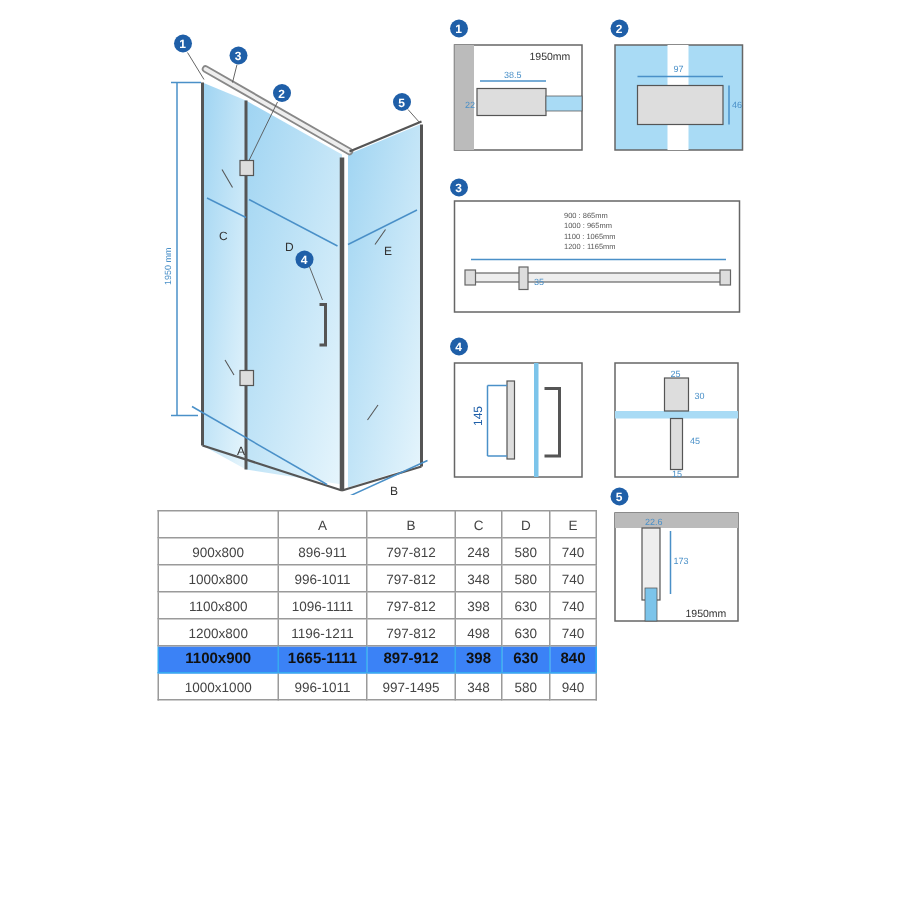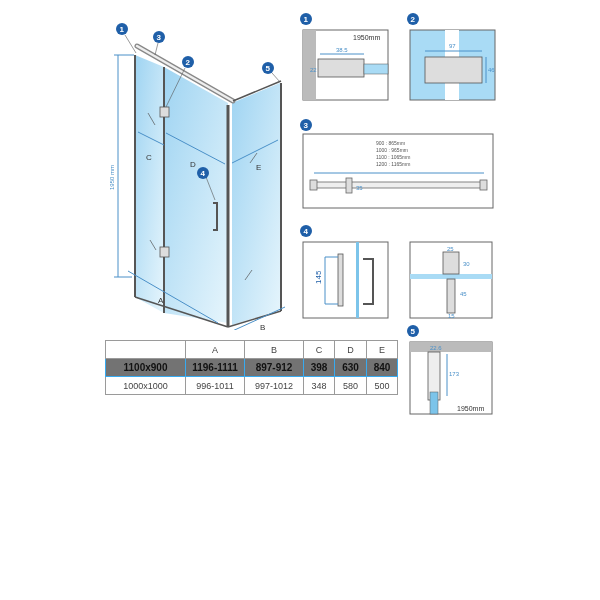--- a/index.html
+++ b/index.html
@@ -6,21 +6,21 @@
   body { width:600px; height:600px; position:relative; overflow:hidden; font-family:"Liberation Sans", sans-serif; color:#333; }
   .abs { position:absolute; }
   svg text { font-family:"Liberation Sans", sans-serif; }
   .badge { fill:#1f5fa8; }
   .badge-txt { fill:#fff; font-size:8px; font-weight:bold; }
   .dim { stroke:#4a90c8; stroke-width:1; fill:none; }
   .dimtxt { fill:#4a90c8; font-size:6px; }
   .panel-box { fill:#fff; stroke:#666; stroke-width:1; }
   table.spec { position:absolute; left:105px; top:340px; border-collapse:collapse; font-size:9px; color:#444; }
   table.spec td { border:1px solid #9a9a9a; height:17px; padding:0; text-align:center; }
-  table.spec tr.hl td { background:#737373; color:#111; font-weight:bold; font-size:10px; border-color:#37aaf0; }
+  table.spec tr.hl td { background:#3b82f6; color:#111; font-weight:bold; font-size:10px; border-color:#37aaf0; }
   .c0{width:79px}.c1{width:58px}.c2{width:58px}.c3{width:30px}.c4{width:31px}.c5{width:30px}
 </style>
 </head>
 <body>
 
 <svg class="abs" style="left:100px;top:15px" width="195" height="315" viewBox="0 0 195 315">
   <defs>
     <linearGradient id="glass" x1="0" y1="0" x2="1" y2="1">
       <stop offset="0" stop-color="#9fd4f2"></stop>
       <stop offset="1" stop-color="#e6f5fc"></stop>
@@ -166,30 +166,62 @@
 <table class="spec">
   <tbody>
       <tr>
     <td class="c0"></td>
     <td class="c1">A</td>
     <td class="c2">B</td>
     <td class="c3">C</td>
     <td class="c4">D</td>
     <td class="c5">E</td>
   </tr>
+  <tr>
+        <td>900x800</td>
+        <td>896-911</td>
+        <td>797-812</td>
+        <td>248</td>
+        <td>580</td>
+        <td>740</td>
+      </tr>
+  <tr>
+        <td>1000x800</td>
+        <td>996-1011</td>
+        <td>797-812</td>
+        <td>348</td>
+        <td>580</td>
+        <td>740</td>
+      </tr>
+  <tr>
+        <td>1100x800</td>
+        <td>1096-1111</td>
+        <td>797-812</td>
+        <td>398</td>
+        <td>630</td>
+        <td>740</td>
+      </tr>
+  <tr>
+        <td>1200x800</td>
+        <td>1196-1211</td>
+        <td>797-812</td>
+        <td>498</td>
+        <td>630</td>
+        <td>740</td>
+      </tr>
   <tr class="hl">
         <td>1100x900</td>
-        <td>1196-1111</td>
+        <td>1665-1111</td>
         <td>897-912</td>
         <td>398</td>
         <td>630</td>
         <td>840</td>
       </tr>
   <tr>
         <td>1000x1000</td>
         <td>996-1011</td>
-        <td>997-1012</td>
+        <td>997-1495</td>
         <td>348</td>
         <td>580</td>
-        <td>500</td>
+        <td>940</td>
       </tr>
 </tbody>
   </table>
 
 </body></html>

